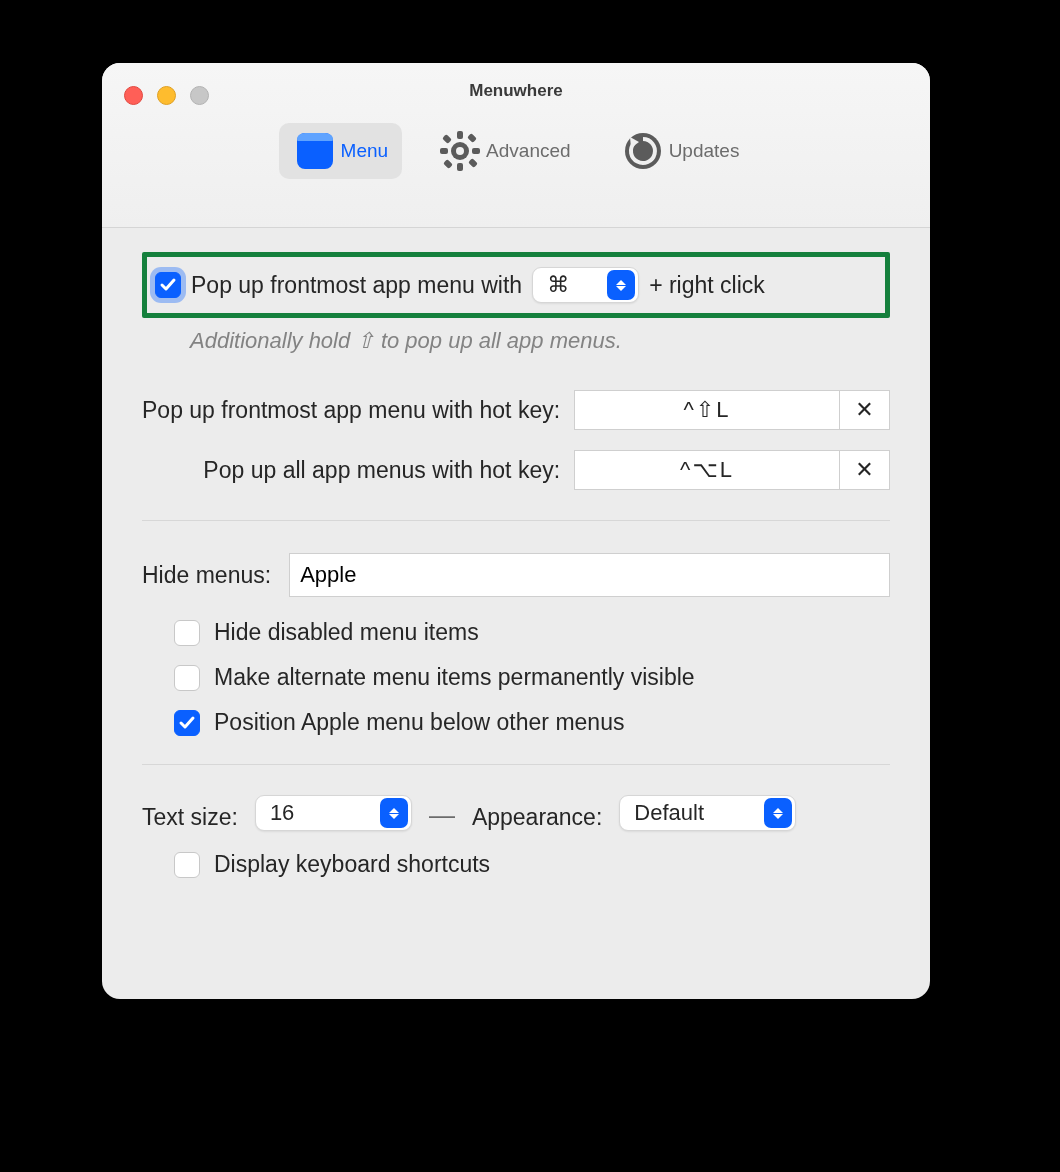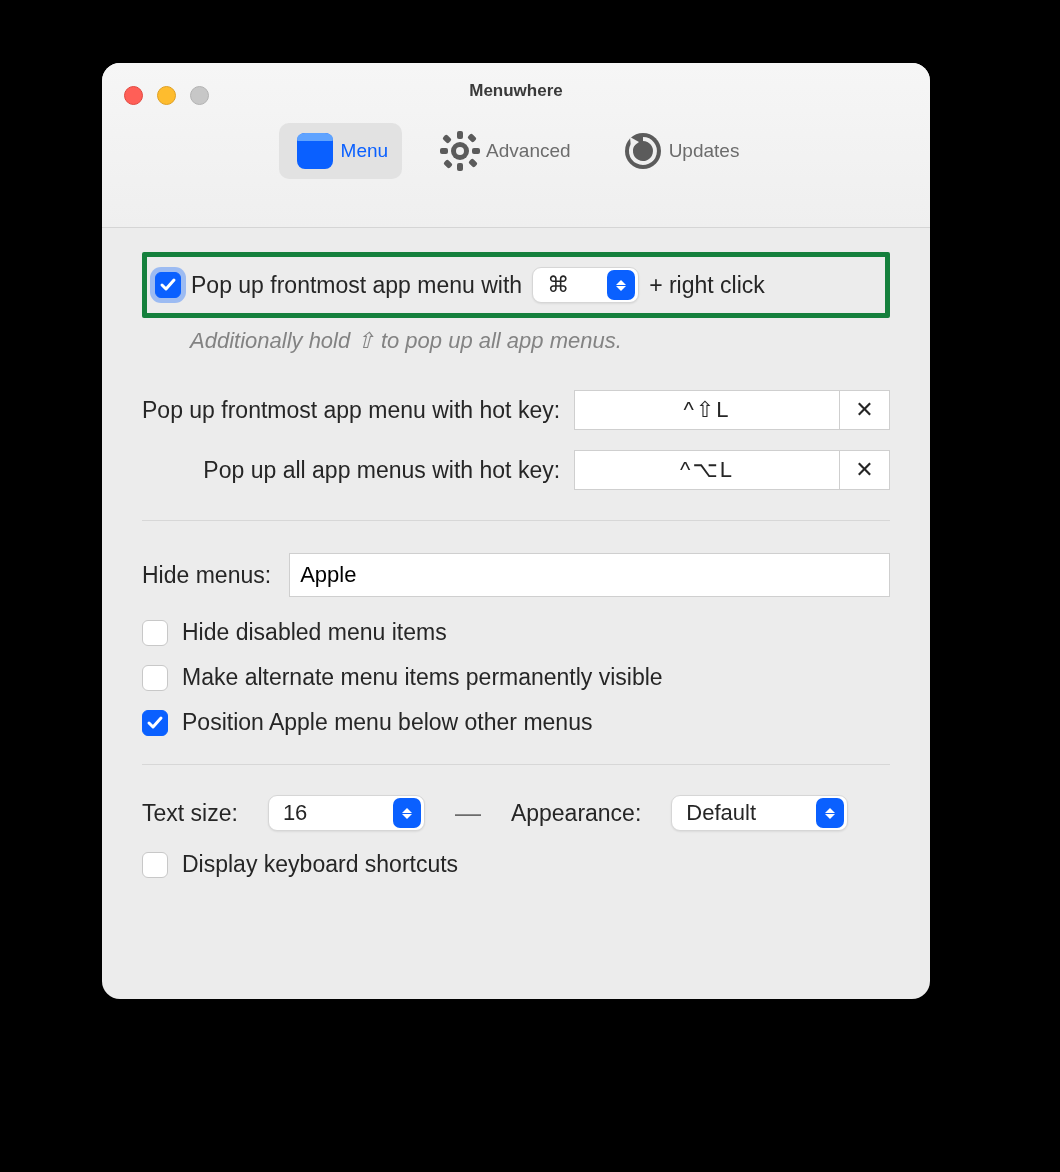--- a/index.html
+++ b/index.html
@@ -180,23 +180,23 @@
   .hide-row { display: flex; align-items: center; gap: 18px; margin-bottom: 22px; margin-top: 32px; }
   .text-input {
     flex: 1;
     height: 44px;
     background: #fff;
     border: 1px solid #cfcfcf;
     padding: 0 10px;
     font-size: 22px;
   }
   
-  .check-row { display: flex; align-items: center; gap: 14px; margin-bottom: 18px; }
-  
-  .bottom-row { display: flex; align-items: center; gap: 30px; margin-top: 30px; margin-bottom: 20px;}
+  .check-row { display: flex; align-items: center; gap: 14px; margin-bottom: 18px; margin-left: 32px; }
+  
+  .bottom-row { display: flex; align-items: flex-end; gap: 17px; margin-top: 30px; margin-bottom: 20px;}
   .dash { color: #6b6b6b; font-size: 26px; }
 </style>
 </head>
 <body>
 
 <div class="window">
 
   <div class="titlebar">
     <div class="traffic-lights">
       <div class="tl red"></div>

